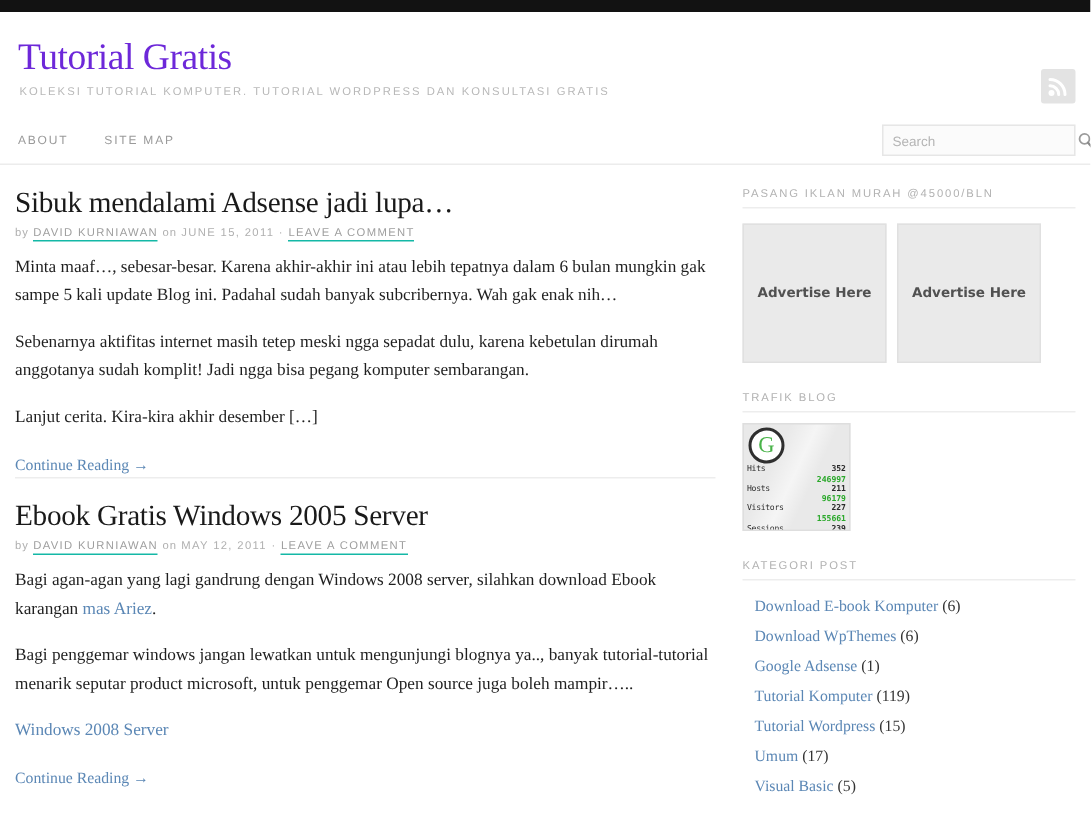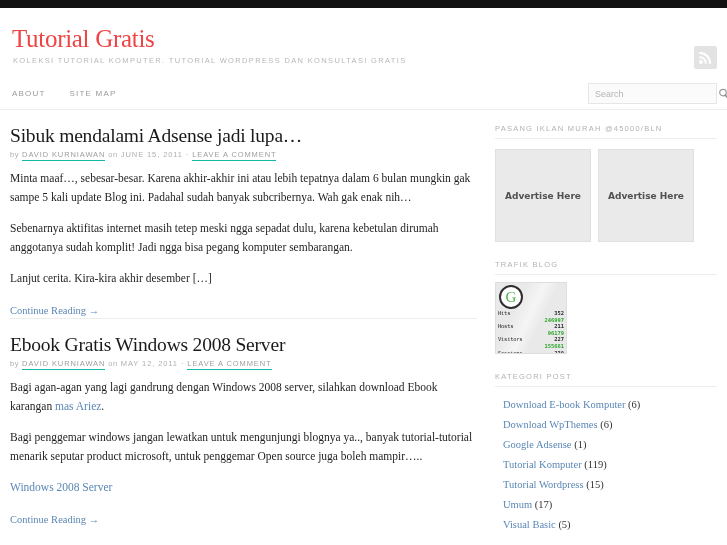--- a/index.html
+++ b/index.html
@@ -27,21 +27,21 @@
   #header {
     position: relative;
     padding: 17px 12px 0 12px;
     height: 70px;
     box-sizing: border-box;
   }
   #site-title {
     font-family: "Liberation Serif", serif;
     font-size: 25px;
     font-weight: normal;
-    color: #ef4444;
+    color: #6d28d9;
     margin: 0;
     letter-spacing: -0.3px;
     line-height: 28px;
   }
   #site-desc {
     font-size: 7.5px;
     letter-spacing: 1.35px;
     color: #b8b8b8;
     text-transform: uppercase;
     margin: 3px 0 0 1px;
@@ -344,21 +344,21 @@
         </div>
         <div class="post-body">
           <p>Minta maaf…, sebesar-besar. Karena akhir-akhir ini atau lebih tepatnya dalam 6 bulan mungkin gak sampe 5 kali update Blog ini. Padahal sudah banyak subcribernya. Wah gak enak nih…</p>
           <p>Sebenarnya aktifitas internet masih tetep meski ngga sepadat dulu, karena kebetulan dirumah anggotanya sudah komplit! Jadi ngga bisa pegang komputer sembarangan.</p>
           <p>Lanjut cerita. Kira-kira akhir desember […]</p>
         </div>
         <a href="#" class="more-link">Continue Reading →</a>
       </div>
 
       <div class="post">
-        <h2 class="post-title">Ebook Gratis Windows 2008 Server</h2>
+        <h2 class="post-title">Ebook Gratis Windows 2005 Server</h2>
         <div class="post-meta">
           <span class="lower">by</span>
           <a href="#" class="author">DAVID KURNIAWAN</a>
           <span class="lower">on</span>
           <span>MAY 12, 2011</span>
           <span>·</span>
           <a href="#" class="comments">LEAVE A COMMENT</a>
         </div>
         <div class="post-body">
           <p><span>Bagi agan-agan yang lagi gandrung dengan Windows 2008 server, silahkan download Ebook karangan </span><a href="#">mas Ariez</a><span>.</span></p>

